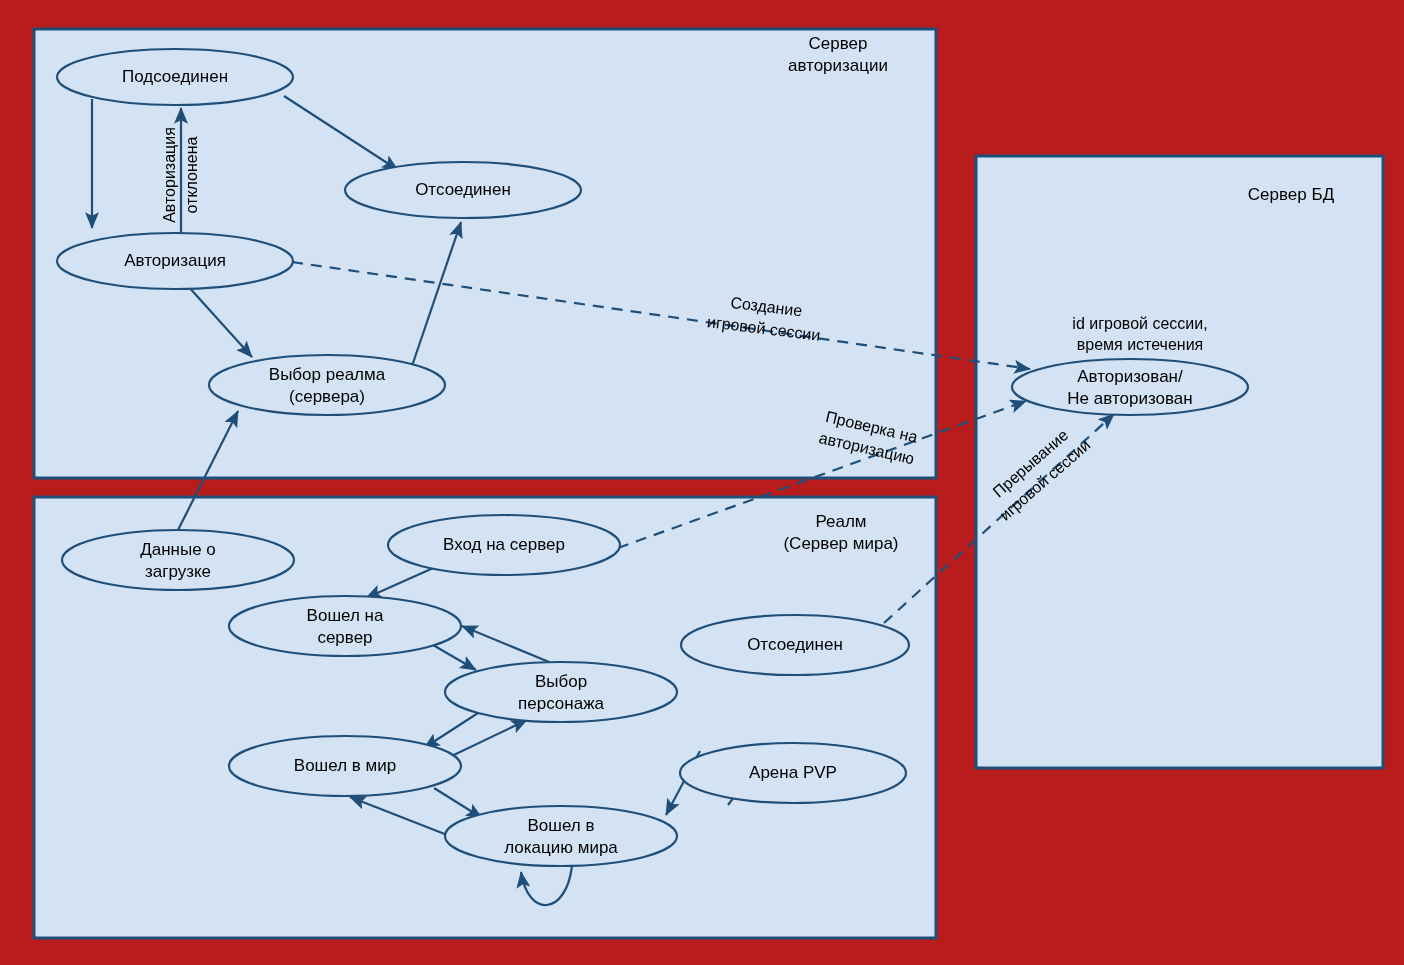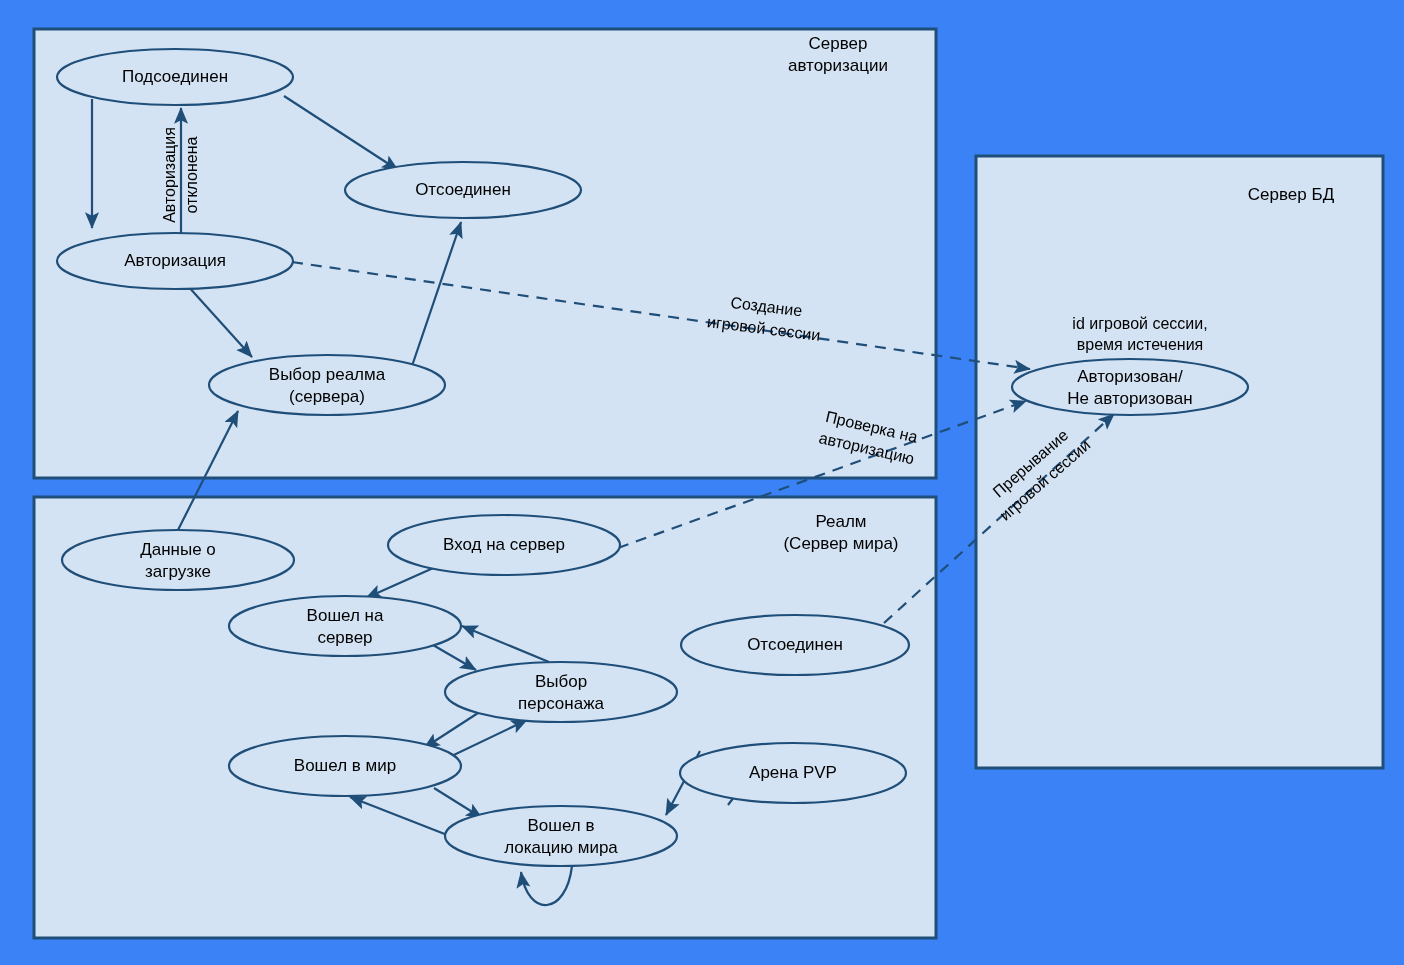--- a/index.html
+++ b/index.html
@@ -7,21 +7,21 @@
     padding: 0;
     background: #ffffff;
   }
   body {
     font-family: "Liberation Sans", sans-serif;
   }
   #canvas {
     position: relative;
     width: 1404px;
     height: 965px;
-    background: #3b82f6;
+    background: #b91c1c;
     overflow: hidden;
   }
   svg.diagram {
     position: absolute;
     top: 0;
     left: 0;
     width: 1404px;
     height: 965px;
   }
   .container-box {

